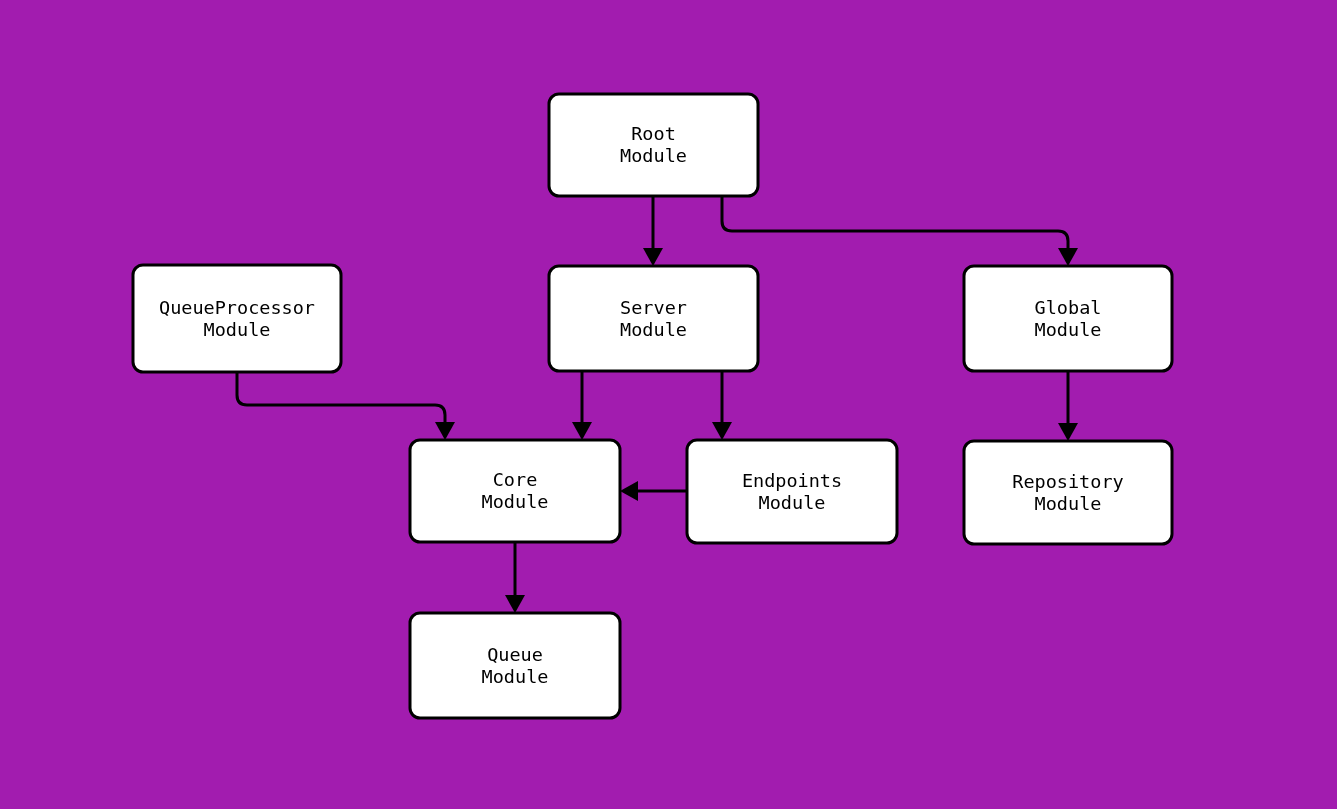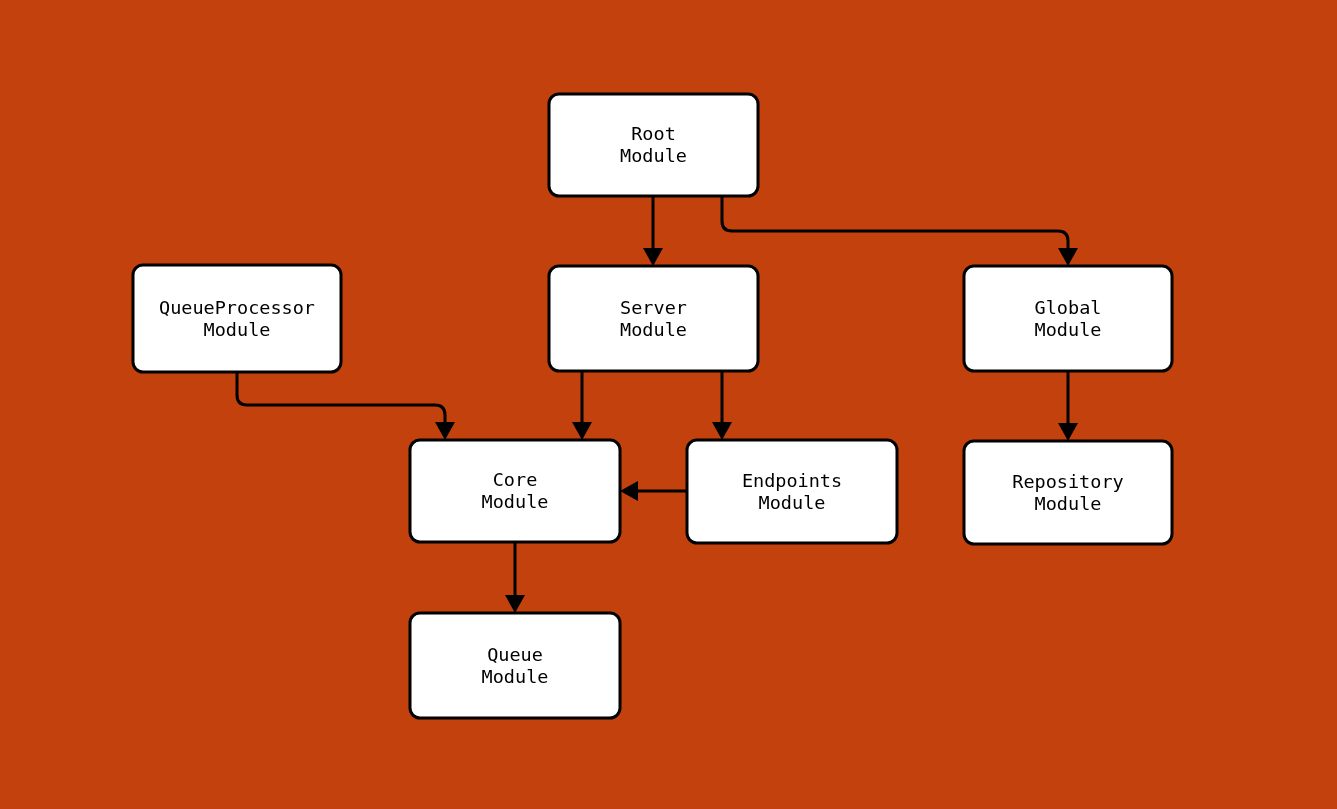--- a/index.html
+++ b/index.html
@@ -11,21 +11,21 @@
   body {
     width: 1337px;
     height: 809px;
     overflow: hidden;
     font-family: "DejaVu Sans Mono", "Liberation Mono", monospace;
   }
   #diagram-canvas {
     position: relative;
     width: 1337px;
     height: 809px;
-    background: #c2410c;
+    background: #a21caf;
   }
   svg.diagram-svg {
     display: block;
     width: 1337px;
     height: 809px;
   }
   .node-box {
     fill: #ffffff;
     stroke: #000000;
     stroke-width: 3;

